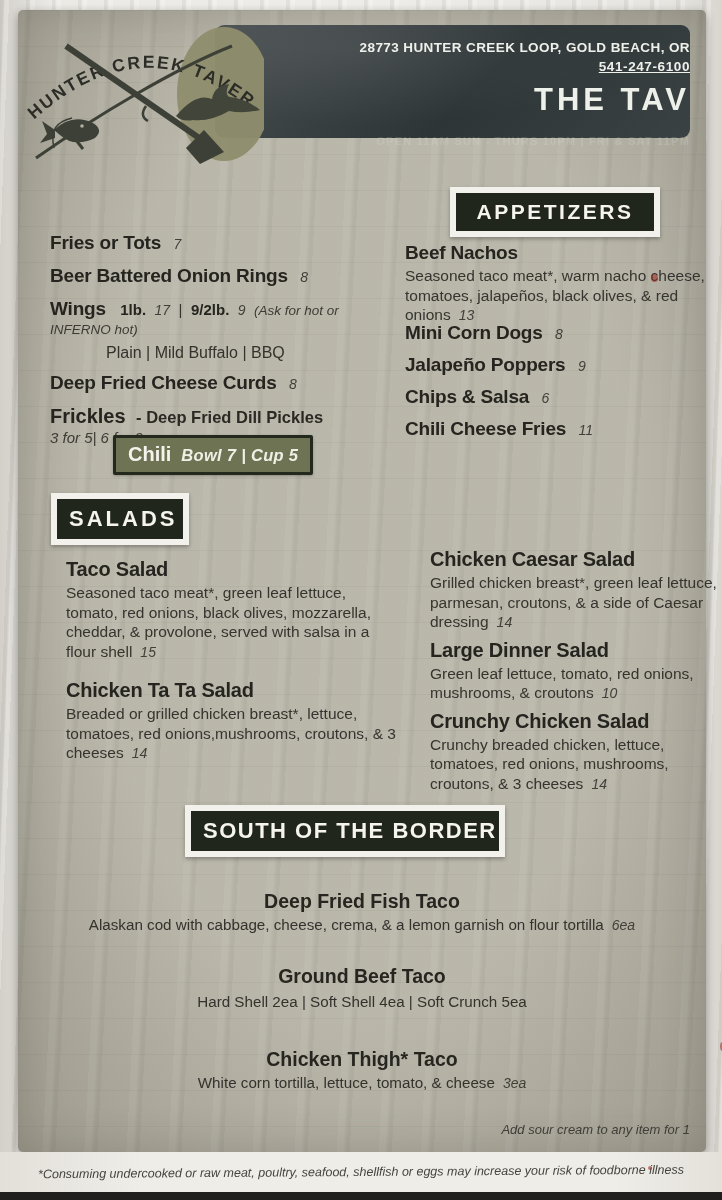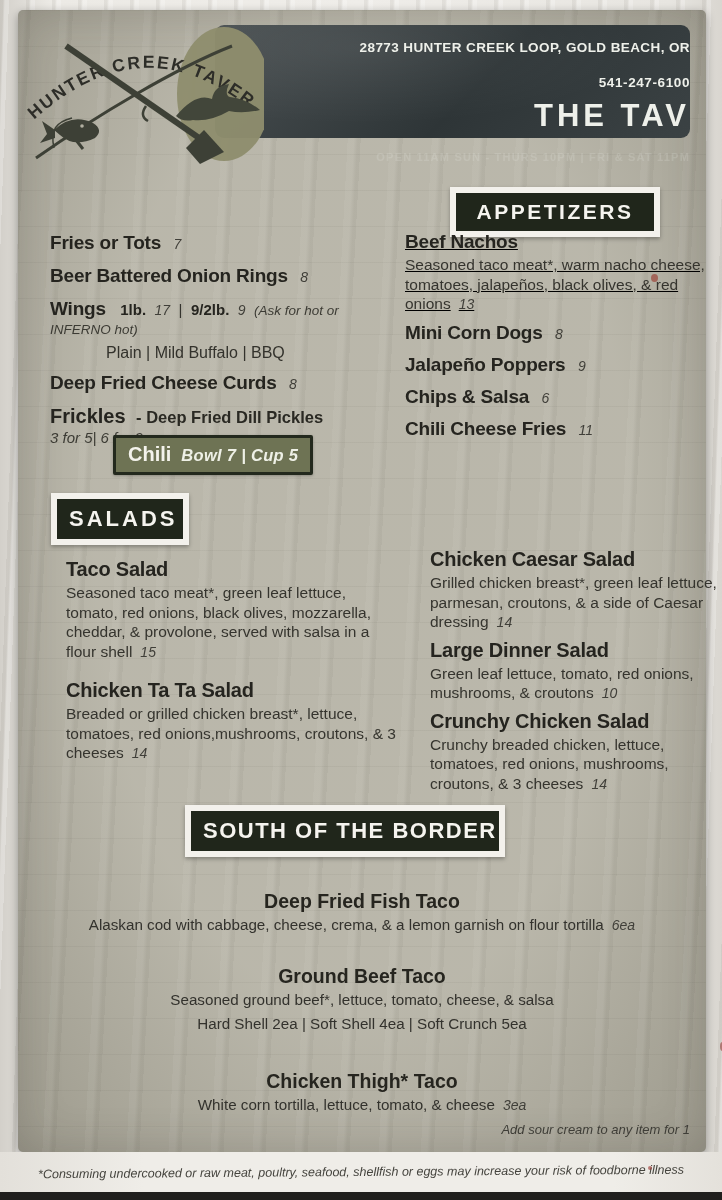--- a/index.html
+++ b/index.html
@@ -29,21 +29,21 @@
   
   .band{
     position:absolute;left:197px;top:15px;width:475px;height:113px;
     border-radius:9px;
     background:
       radial-gradient(ellipse at 30% 20%, rgba(255,255,255,0.07), transparent 60%),
       linear-gradient(135deg,#4a5052,#2e3537 55%,#3b4244);
     color:#eef0ea;text-align:right;z-index:1;
   }
   .band .addr{margin-top:15px;font-size:13.5px;font-weight:bold;letter-spacing:.4px;}
-  .band .phone{font-size:13.5px;font-weight:bold;margin-top:20px;letter-spacing:.6px;}
+  .band .phone{font-size:13.5px;font-weight:bold;margin-top:4px;letter-spacing:.6px;text-decoration:underline;}
   .band .tav{font-size:31px;font-weight:bold;letter-spacing:4px;margin-top:8px;}
   .band .hours{font-size:11px;opacity:.17;margin-top:17px;letter-spacing:1.2px;font-weight:bold;}
   .logo{position:absolute;left:8px;top:8px;width:238px;height:148px;z-index:2;}
 
   
   .item-name{font-weight:bold;font-size:19px;color:#25241f;letter-spacing:-.2px;}
   .price{font-style:italic;font-size:14px;font-weight:400;color:#403f39;margin-left:8px;}
   .desc{font-size:15.5px;color:#35342e;line-height:1.26;margin:2px 0 0 0;}
   .line{margin:0 0 11px 0;}
 
@@ -68,21 +68,21 @@
   
   .hdr{position:absolute;background:#f3f1ec;padding:6px;box-shadow:0 2px 4px rgba(0,0,0,.3);}
   .hdr-inner{background:#20261b;color:#f5f4ef;font-weight:bold;text-align:center;padding:7px 12px;white-space:nowrap;}
   .hdr-app{left:432px;top:177px;width:198px;}
   .hdr-app .hdr-inner{font-size:21px;letter-spacing:2.5px;}
   .hdr-salads{left:33px;top:483px;width:126px;}
   .hdr-salads .hdr-inner{font-size:22px;letter-spacing:3px;}
   .hdr-south{left:167px;top:795px;width:308px;}
   .hdr-south .hdr-inner{font-size:22px;letter-spacing:1.5px;}
 
-  .apps{position:absolute;left:387px;top:221px;width:305px;text-decoration:underline;}
+  .apps{position:absolute;left:387px;top:232px;width:305px;}
   .apps-list{position:absolute;left:387px;top:312px;width:300px;}
   .apps-list .line{margin-bottom:10px;}
 
   .salads-left{position:absolute;left:48px;top:548px;width:334px;}
   .salads-left .salad-block{margin-bottom:18px;}
   .salads-right{position:absolute;left:412px;top:538px;width:294px;}
   .salads-right .salad-block{margin-bottom:7px;}
   .salad-name{font-weight:bold;font-size:20px;color:#25241f;letter-spacing:-.2px;}
 
   .south{position:absolute;left:30px;top:880px;width:628px;text-align:center;}
@@ -245,21 +245,20 @@
     <div class="hdr-inner">SOUTH OF THE BORDER</div>
   </div>
 
   <div class="south">
     <div class="south-item">
       <div class="south-name">Deep Fried Fish Taco</div>
       <p class="south-desc"><span>Alaskan cod with cabbage, cheese, crema, &amp; a lemon garnish on flour tortilla</span><span class="price">6ea</span></p>
     </div>
     <div class="south-item gap-lg">
       <div class="south-name">Ground Beef Taco</div>
-      <p class="south-desc">Seasoned ground beef*, lettuce, tomato, cheese, &amp; salsa</p>
       <div class="south-opts">Hard Shell 2ea | Soft Shell 4ea | Soft Crunch 5ea</div>
     </div>
     <div class="south-item gap-lg" style="margin-top:38px;">
       <div class="south-name">Chicken Thigh* Taco</div>
       <p class="south-desc"><span>White corn tortilla, lettuce, tomato, &amp; cheese</span><span class="price">3ea</span></p>
     </div>
   </div>
 
   <div class="sour-note">Add sour cream to any item for 1</div>
 

